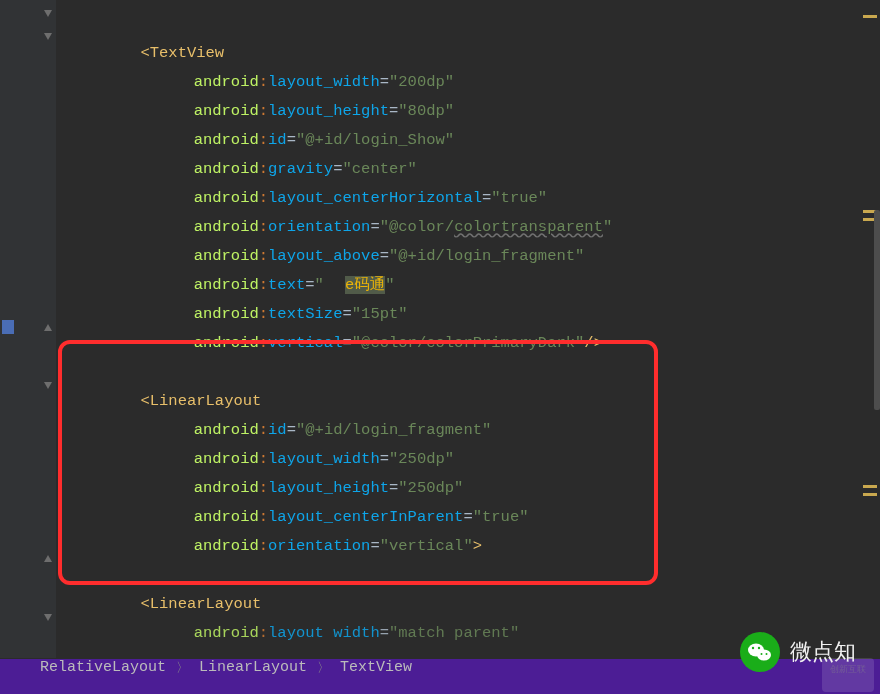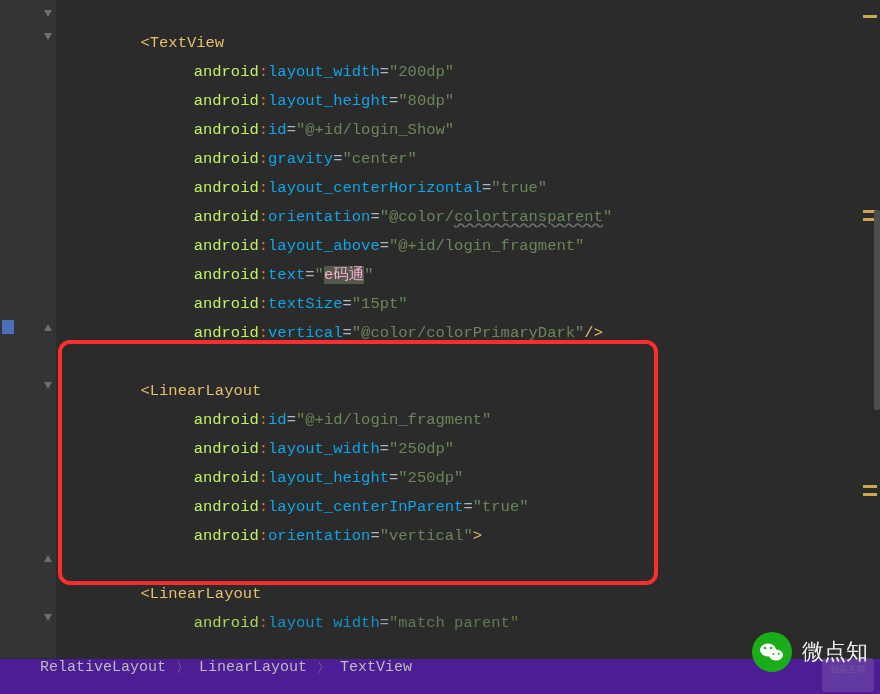--- a/index.html
+++ b/index.html
@@ -34,35 +34,35 @@
     position: absolute;
     left: 2px;
     width: 12px;
     height: 14px;
     background: #4a6db5;
   }
   .code-pane {
     flex: 1;
     background: #2b2b2b;
     position: relative;
-    padding-top: 0;
+    padding-top: 10px;
   }
   .code-line {
     height: 29px;
     line-height: 29px;
     white-space: pre;
     padding-left: 10px;
   }
   .t-tag   { color: #e8bf6a; }
   .t-ns    { color: #bef264; margin-left: 16px; }
   .t-colon { color: #cc7832; }
   .t-attr  { color: #0ea5e9; }
   .t-eq    { color: #a9b7c6; }
   .t-str   { color: #6a8759; }
-  .t-hl    { background: #515b49; color: #f9a8d4; }
+  .t-hl    { background: #515b49; color: #eab308; margin-left: 21px; }
   .t-ul    { text-decoration: underline wavy #707070; }
 
   .highlight-box {
     position: absolute;
     border: 4px solid #ff2d2d;
     border-radius: 12px;
     pointer-events: none;
   }
   .rightbar {
     position: absolute;
@@ -97,21 +97,21 @@
     font-size: 15px;
   }
   .bc-item { padding: 0 6px; cursor: pointer; }
   .bc-sep {
     color: #888;
     padding: 0 4px;
     font-size: 13px;
   }
   .watermark {
     position: absolute;
-    right: 12px;
+    right: 24px;
     bottom: 22px;
     display: flex;
     align-items: center;
     gap: 10px;
     color: #f0f0f0;
     font-family: sans-serif;
     font-size: 22px;
     pointer-events: none;
     margin-top: 44px;
   }

